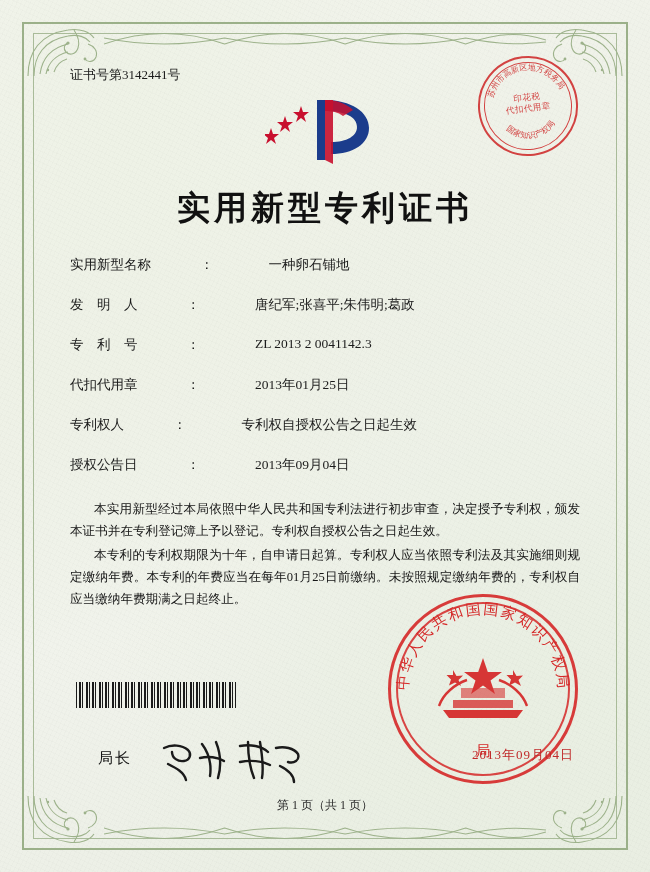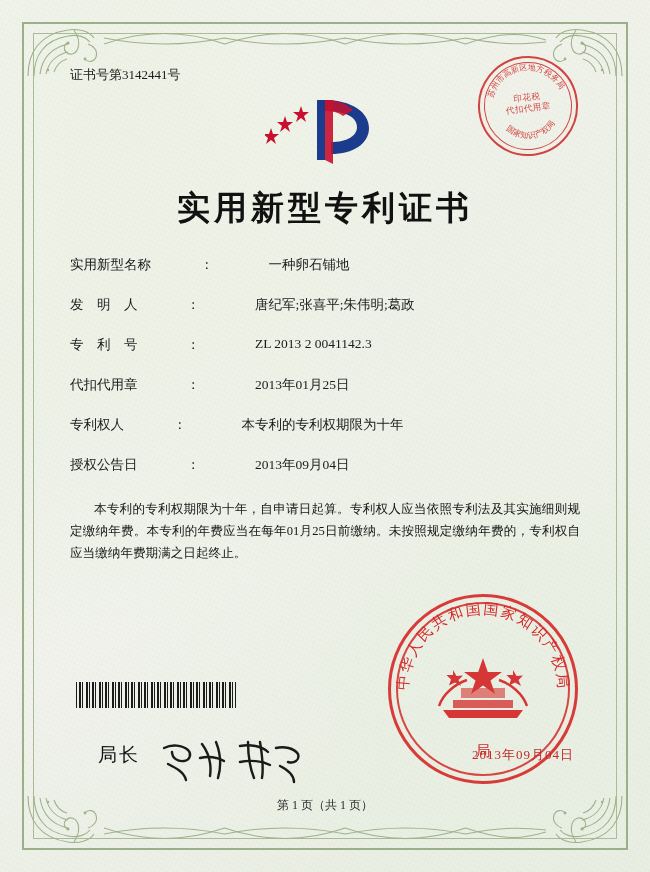--- a/index.html
+++ b/index.html
@@ -96,21 +96,21 @@
   .barcode{
     position:absolute;left:30px;bottom:118px;width:160px;height:26px;
     background-image:repeating-linear-gradient(90deg,
       #1b1b1b 0 1px, transparent 1px 3px,
       #1b1b1b 3px 5px, transparent 5px 6px,
       #1b1b1b 6px 7px, transparent 7px 10px,
       #1b1b1b 10px 12px, transparent 12px 13px);
   }
 
   .director{
-    position:absolute;left:52px;bottom:58px;font-size:19px;color:#111;
+    position:absolute;left:52px;bottom:58px;font-size:15px;color:#111;
     letter-spacing:2px;
   }
   .signature{
     position:absolute;left:110px;bottom:36px;width:150px;height:56px;
     color:#1a1a1a;
   }
 
   
   .big-seal{
     position:absolute;right:26px;bottom:42px;width:190px;height:190px;
@@ -288,30 +288,31 @@
         <span class="f-value">ZL 2013 2 0041142.3</span>
       </div>
       <div class="field">
         <span class="f-label">代扣代用章</span>
         <span class="f-colon">：</span>
         <span class="f-value">2013年01月25日</span>
       </div>
       <div class="field">
         <span class="f-label">专利权人</span>
         <span class="f-colon">：</span>
-        <span class="f-value">本专利的专利权期限为十年</span>
+        <span class="f-value">专利权自授权公告之日起生效</span>
       </div>
       <div class="field">
         <span class="f-label">授权公告日</span>
         <span class="f-colon">：</span>
         <span class="f-value">2013年09月04日</span>
       </div>
     </div>
 
     <div class="body-text">
+      <p>本实用新型经过本局依照中华人民共和国专利法进行初步审查，决定授予专利权，颁发本证书并在专利登记簿上予以登记。专利权自授权公告之日起生效。</p>
       <p>本专利的专利权期限为十年，自申请日起算。专利权人应当依照专利法及其实施细则规定缴纳年费。本专利的年费应当在每年01月25日前缴纳。未按照规定缴纳年费的，专利权自应当缴纳年费期满之日起终止。</p>
     </div>
 
     <div class="barcode"></div>
 
     <div class="director">局长</div>
     <div class="signature">
       <svg width="150" height="56" viewBox="0 0 150 56">
         <g fill="none" stroke="#1a1a1a" stroke-width="2.4" stroke-linecap="round">
           <path d="M8 14 C16 10 26 11 32 16 C36 20 34 26 28 27 C22 28 16 24 16 18"></path>

